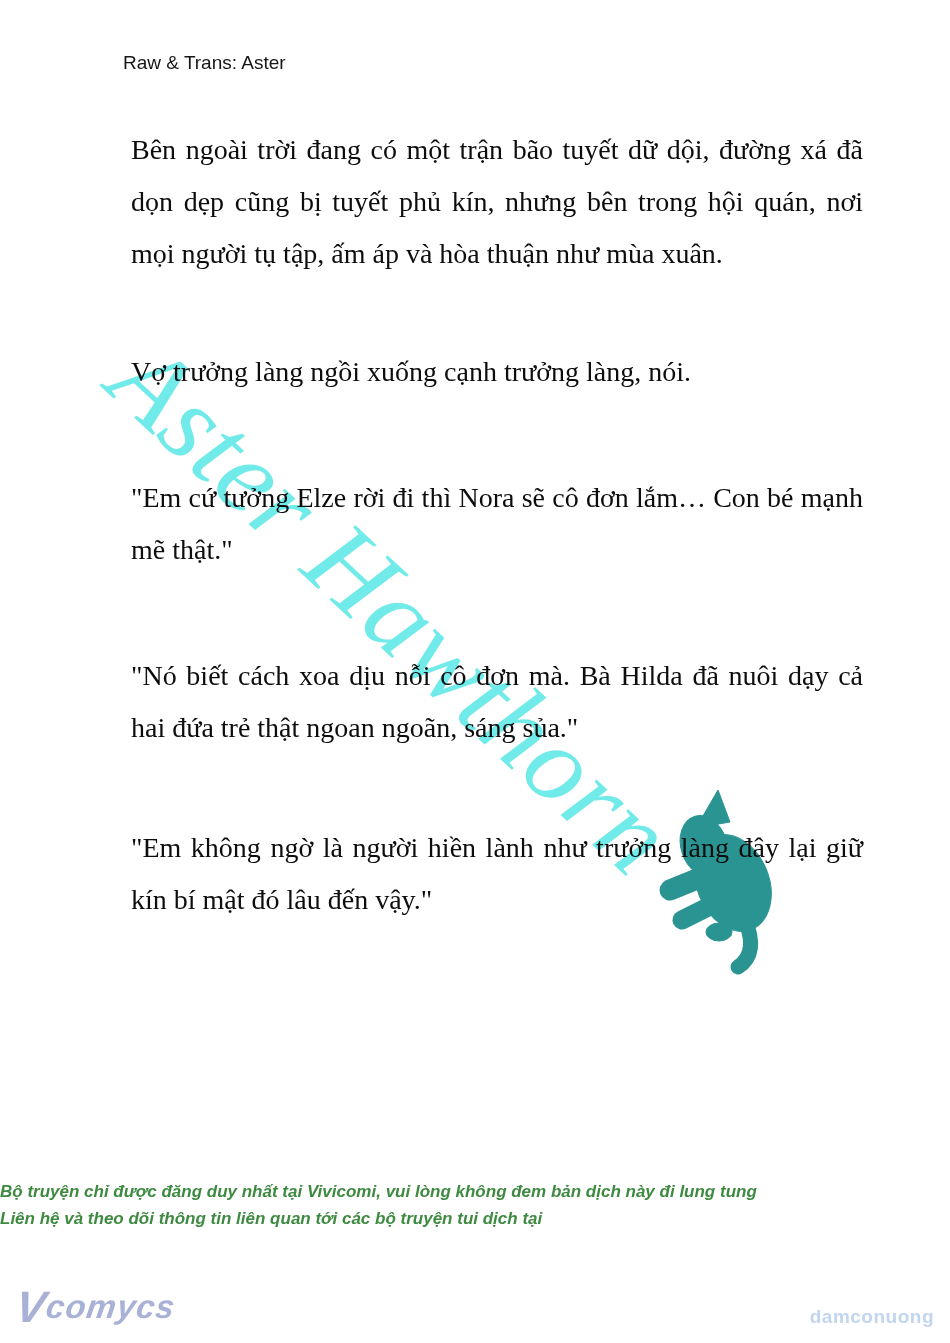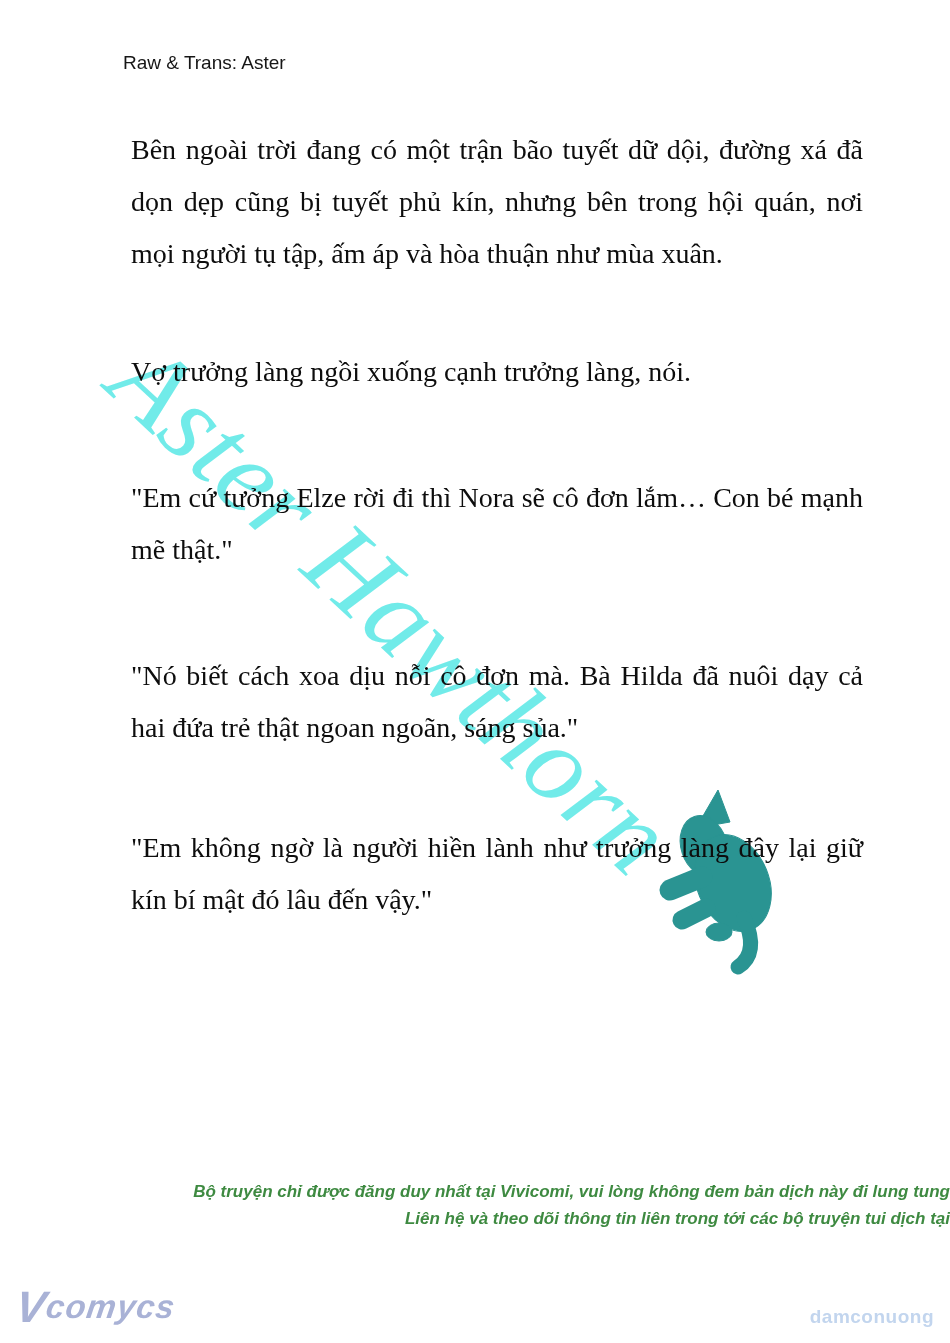--- a/index.html
+++ b/index.html
@@ -59,21 +59,21 @@
   .p2 { top: 330px; }
   .p3 { top: 456px; }
   .p4 { top: 634px; }
   .p5 { top: 806px; }
   .p6 { top: 978px; }
   .footer {
     position: absolute;
     left: 0;
     right: 0;
     top: 1178px;
-    text-align: right;
+    text-align: left;
     font-family: "Liberation Sans", sans-serif;
     font-weight: bold;
     font-style: italic;
     font-size: 17px;
     line-height: 27px;
     color: #3e8a41;
     z-index: 1;
   }
   .vcomycs {
     position: absolute;
@@ -137,20 +137,20 @@
   <div class="credit">Raw &amp; Trans: Aster</div>
 
   <p class="para p1">Bên ngoài trời đang có một trận bão tuyết dữ dội, đường xá đã dọn dẹp cũng bị tuyết phủ kín, nhưng bên trong hội quán, nơi mọi người tụ tập, ấm áp và hòa thuận như mùa xuân.</p>
   <p class="para p2">Vợ trưởng làng ngồi xuống cạnh trưởng làng, nói.</p>
   <p class="para p3">"Em cứ tưởng Elze rời đi thì Nora sẽ cô đơn lắm… Con bé mạnh mẽ thật."</p>
   <p class="para p4">"Nó biết cách xoa dịu nỗi cô đơn mà. Bà Hilda đã nuôi dạy cả hai đứa trẻ thật ngoan ngoãn, sáng sủa."</p>
   <p class="para p5">"Em không ngờ là người hiền lành như trưởng làng đây lại giữ kín bí mật đó lâu đến vậy."</p>
 
   <div class="footer">
     <div>Bộ truyện chỉ được đăng duy nhất tại Vivicomi, vui lòng không đem bản dịch này đi lung tung</div>
-    <div>Liên hệ và theo dõi thông tin liên trong tới các bộ truyện tui dịch tại</div>
+    <div>Liên hệ và theo dõi thông tin liên quan tới các bộ truyện tui dịch tại</div>
   </div>
 
   <div class="vcomycs"><span class="v-swoosh">V</span><span>comycs</span></div>
 
   <div class="damconuong">damconuong</div>
 
 </div>
 
 </body></html>

